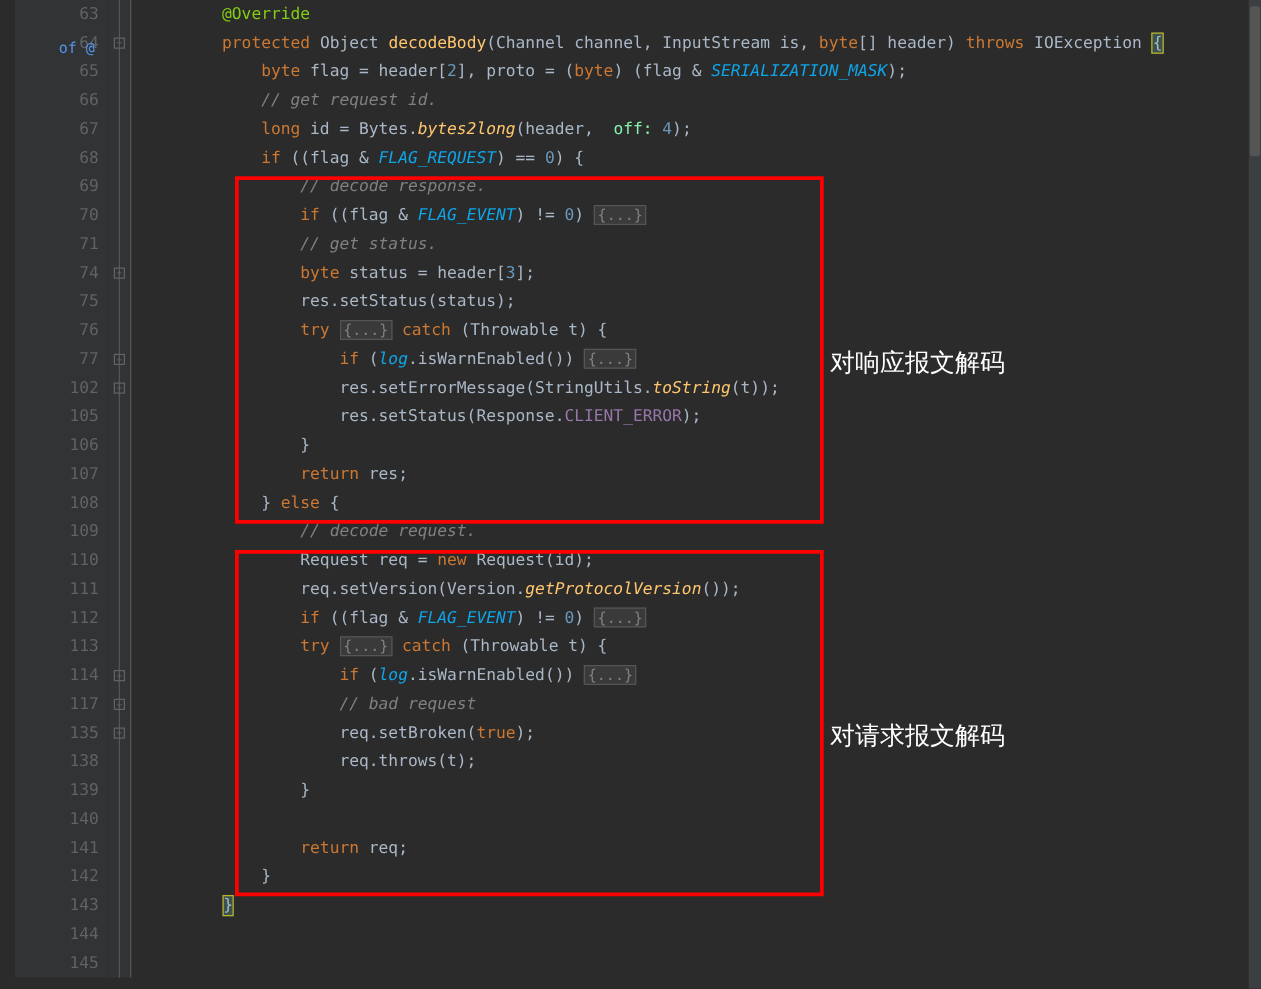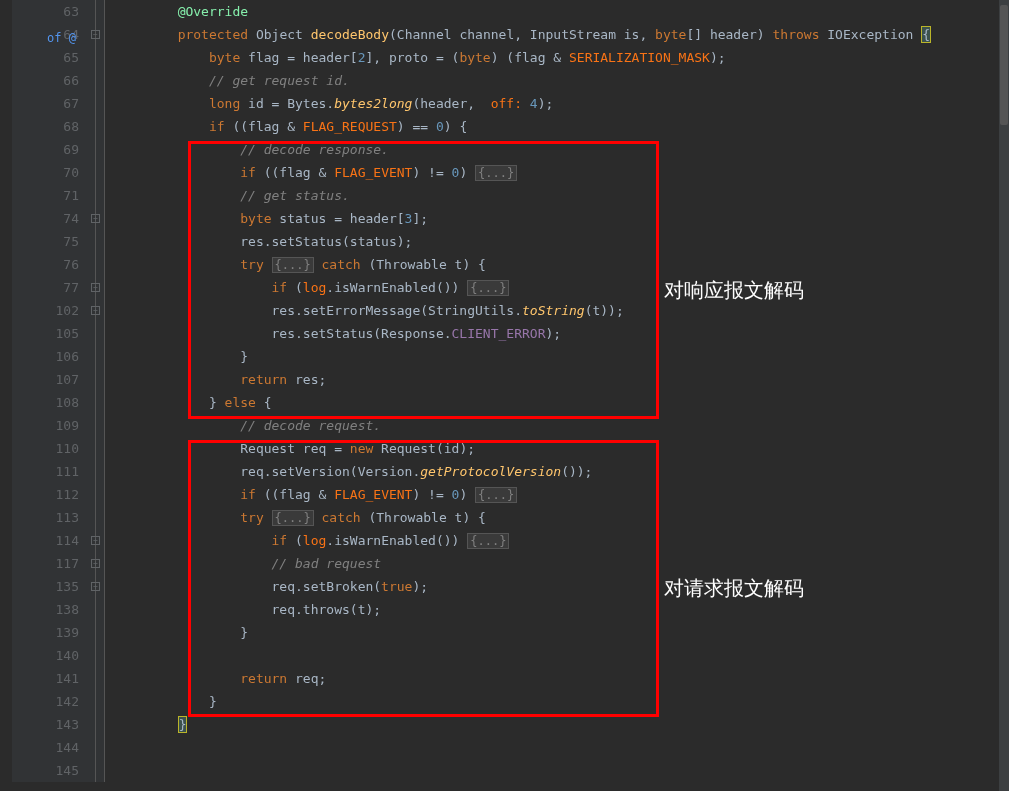--- a/index.html
+++ b/index.html
@@ -72,28 +72,28 @@
     .code {
       flex: 1;
       padding-left: 10px;
       line-height: 23px;
     }
     .code-line {
       height: 23px;
       white-space: pre;
     }
     .kw { color: #cc7832; }
-    .ann { color: #86efac; }
+    .ann { color: #84cc16; }
     .num { color: #6897bb; }
     .com { color: #808080; font-style: italic; }
-    .fld { color: #f97316; }
+    .fld { color: #0ea5e9; font-style: italic; }
     .fldni { color: #9876aa; }
     .fn { color: #ffc66d; }
     .fni { color: #ffc66d; font-style: italic; }
-    .param { color: #f97316; text-align: center; }
+    .param { color: #86efac; text-align: center; }
     .folded {
       border: 1px solid #555;
       color: #808080;
       padding: 0 2px;
       font-size: 12px;
       background: #3a3a3a;
     }
     .brace-match {
       border: 1px solid #bbb529;
       background: #3b514d;

